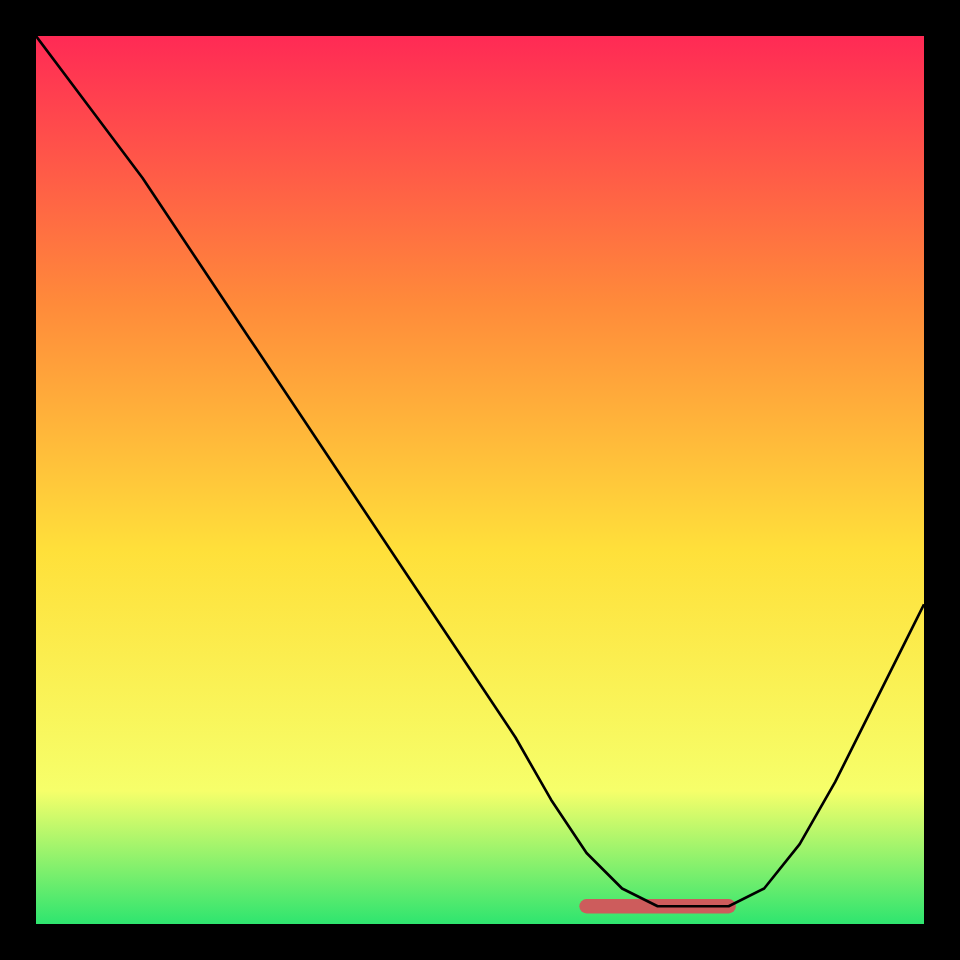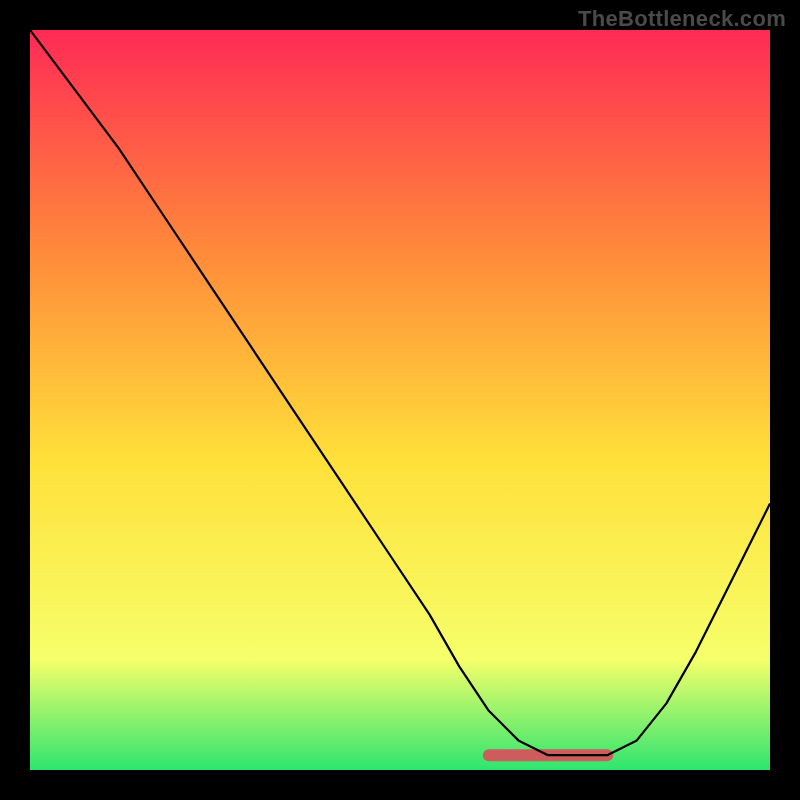--- a/index.html
+++ b/index.html
@@ -54,21 +54,20 @@
     stroke: #cd5c5c;
     stroke-width: 12;
     stroke-linecap: round;
   }
 </style>
 </head>
 <body>
 
 <div class="frame">
 
-  <div class="watermark">TheBottleneck.com</div>
 
   <div class="plot-wrap">
     <svg id="chart-svg" viewBox="0 0 740 740">
       <defs>
         <linearGradient id="bg-grad" x1="0" y1="0" x2="0" y2="1">
           <stop id="g0" offset="0%" stop-color="#ff2a55"></stop>
           <stop id="g1" offset="30%" stop-color="#ff8a3a"></stop>
           <stop id="g2" offset="58%" stop-color="#ffe03a"></stop>
           <stop id="g3" offset="85%" stop-color="#f6ff6a"></stop>
           <stop id="g4" offset="100%" stop-color="#2ee56f"></stop>

